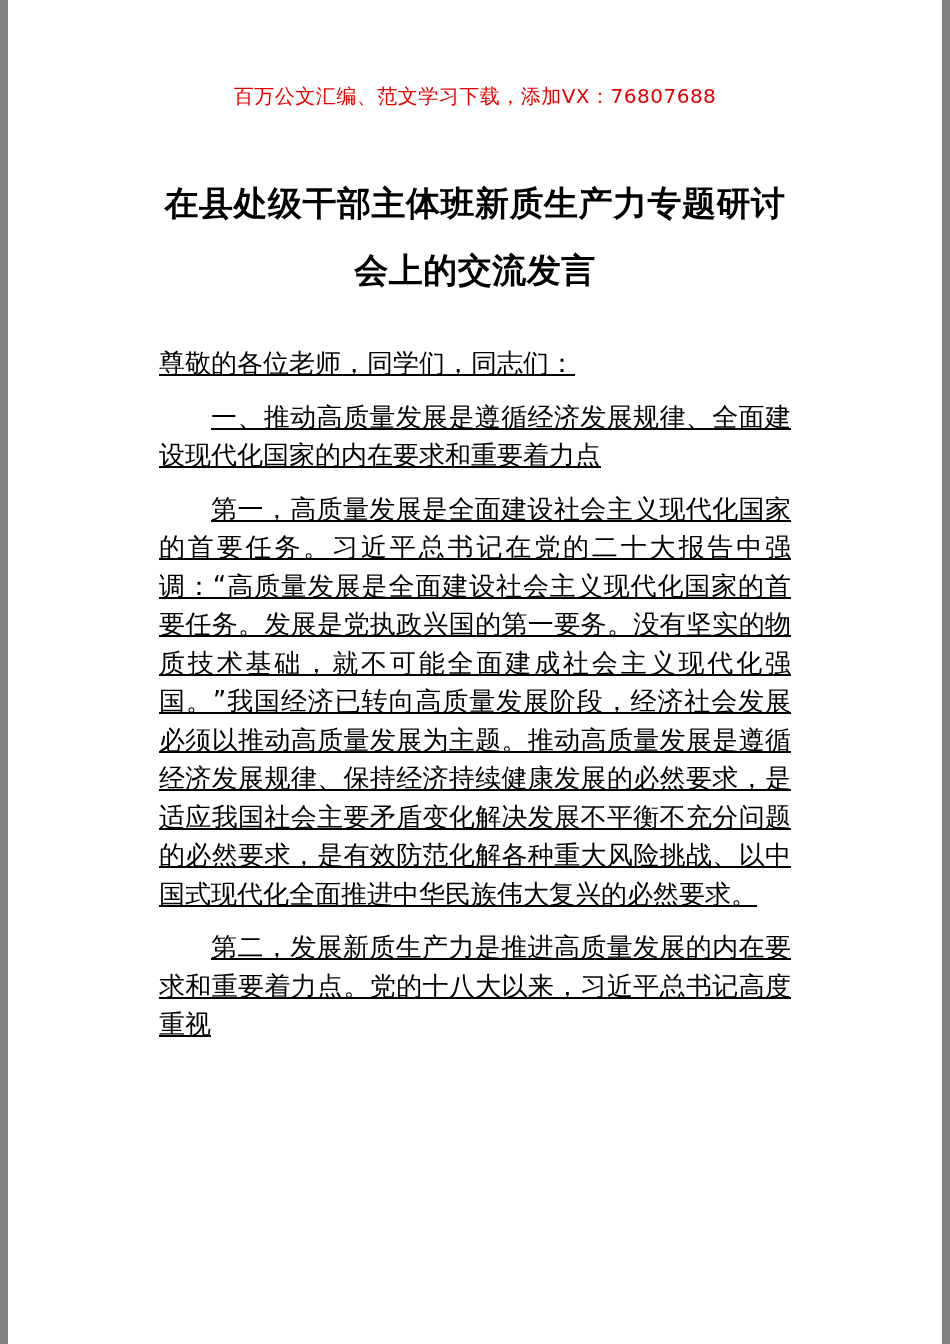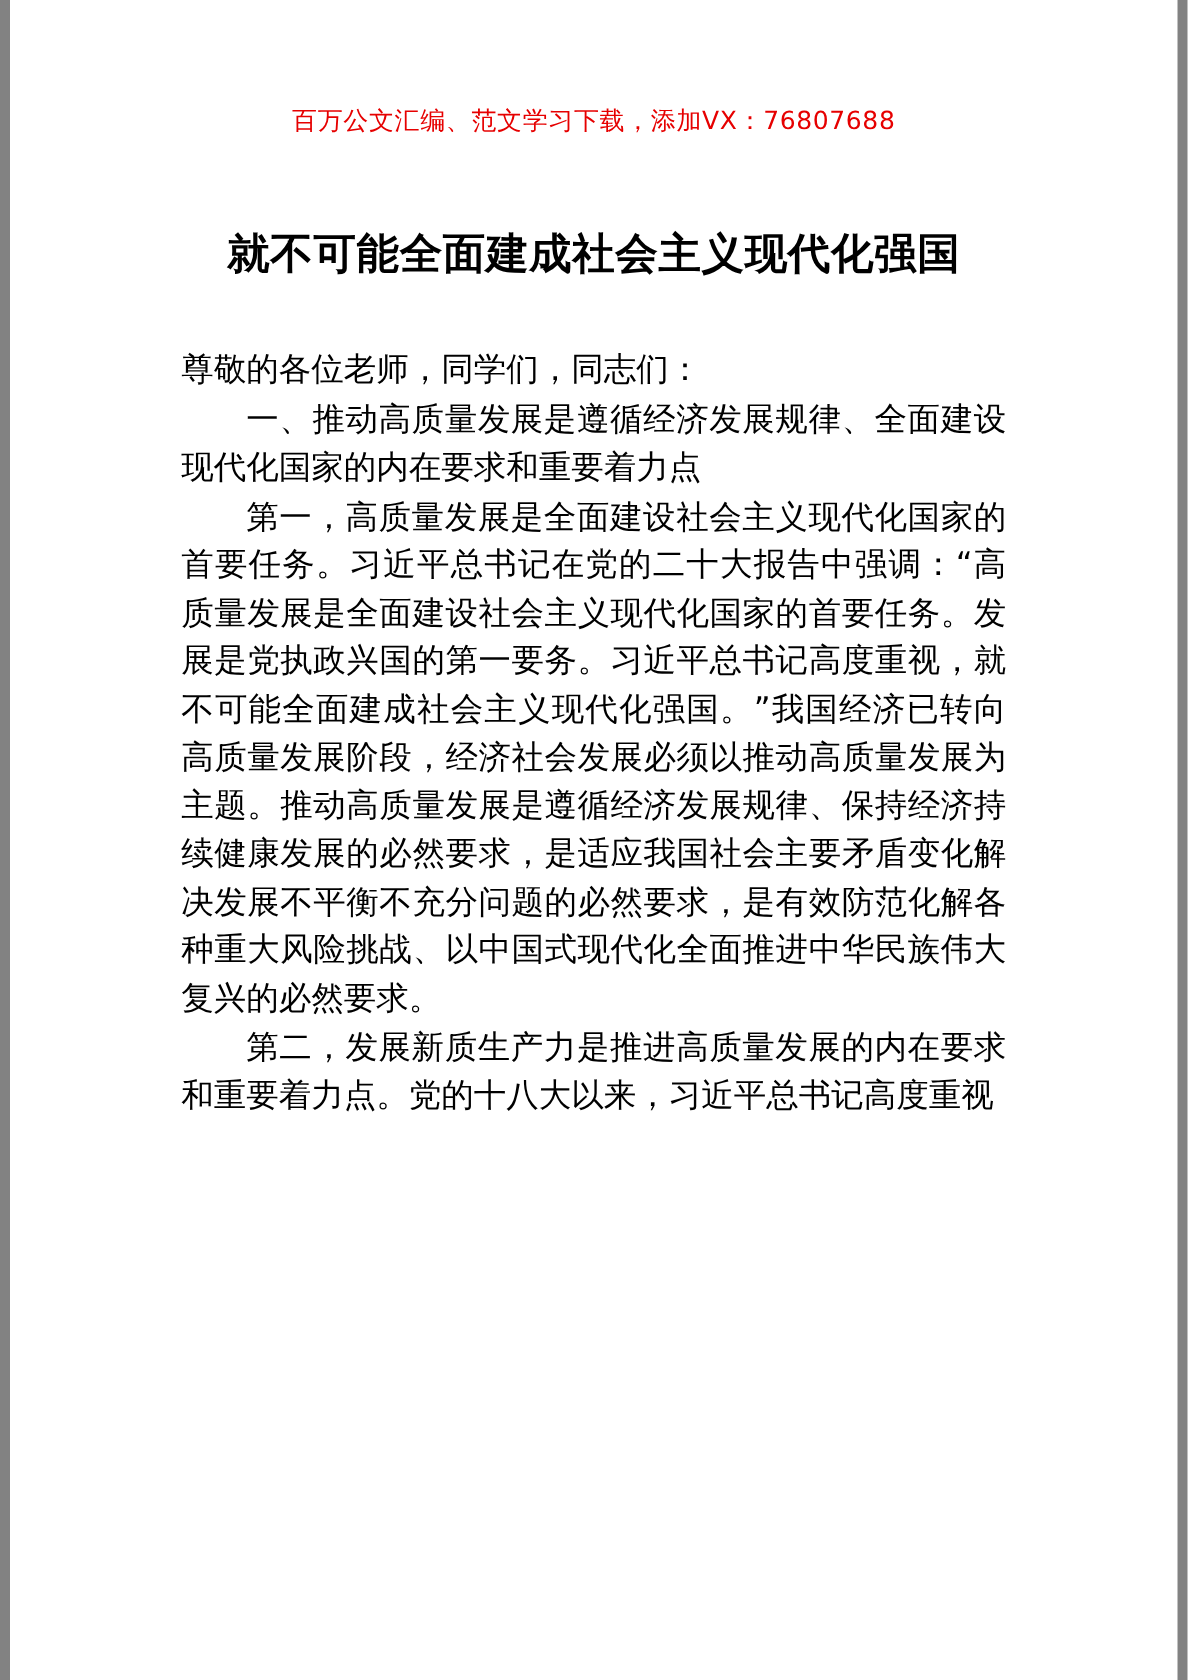--- a/index.html
+++ b/index.html
@@ -36,34 +36,35 @@
   .content {
     width: 662px;
     margin: 40px auto 0 auto;
     color: #000000;
     font-size: 26px;
     line-height: 38.5px;
     text-align: justify;
     text-justify: inter-ideograph;
     word-break: break-all;
   }
-  .content p { margin: 1px; }
+  .content p { margin: 15px; text-decoration: underline; }
   .content p.indent { text-indent: 2em; }
 </style>
 </head>
 <body>
 
 <div class="page">
 
   <div class="promo-header" style="color: rgb(230, 0, 0);">百万公文汇编、范文学习下载，添加VX：76807688</div>
 
   <div class="doc-title">
-    <div>就不可能全面建成社会主义现代化强国</div>
+    <div>在县处级干部主体班新质生产力专题研讨</div>
+    <div>会上的交流发言</div>
   </div>
 
   <div class="content">
       <p class="">尊敬的各位老师，同学们，同志们：</p>
       <p class="indent">一、推动高质量发展是遵循经济发展规律、全面建设现代化国家的内在要求和重要着力点</p>
-      <p class="indent">第一，高质量发展是全面建设社会主义现代化国家的首要任务。习近平总书记在党的二十大报告中强调：“高质量发展是全面建设社会主义现代化国家的首要任务。发展是党执政兴国的第一要务。习近平总书记高度重视，就不可能全面建成社会主义现代化强国。”我国经济已转向高质量发展阶段，经济社会发展必须以推动高质量发展为主题。推动高质量发展是遵循经济发展规律、保持经济持续健康发展的必然要求，是适应我国社会主要矛盾变化解决发展不平衡不充分问题的必然要求，是有效防范化解各种重大风险挑战、以中国式现代化全面推进中华民族伟大复兴的必然要求。</p>
+      <p class="indent">第一，高质量发展是全面建设社会主义现代化国家的首要任务。习近平总书记在党的二十大报告中强调：“高质量发展是全面建设社会主义现代化国家的首要任务。发展是党执政兴国的第一要务。没有坚实的物质技术基础，就不可能全面建成社会主义现代化强国。”我国经济已转向高质量发展阶段，经济社会发展必须以推动高质量发展为主题。推动高质量发展是遵循经济发展规律、保持经济持续健康发展的必然要求，是适应我国社会主要矛盾变化解决发展不平衡不充分问题的必然要求，是有效防范化解各种重大风险挑战、以中国式现代化全面推进中华民族伟大复兴的必然要求。</p>
       <p class="indent">第二，发展新质生产力是推进高质量发展的内在要求和重要着力点。党的十八大以来，习近平总书记高度重视</p>
     </div>
 
 </div>
 
 </body></html>

